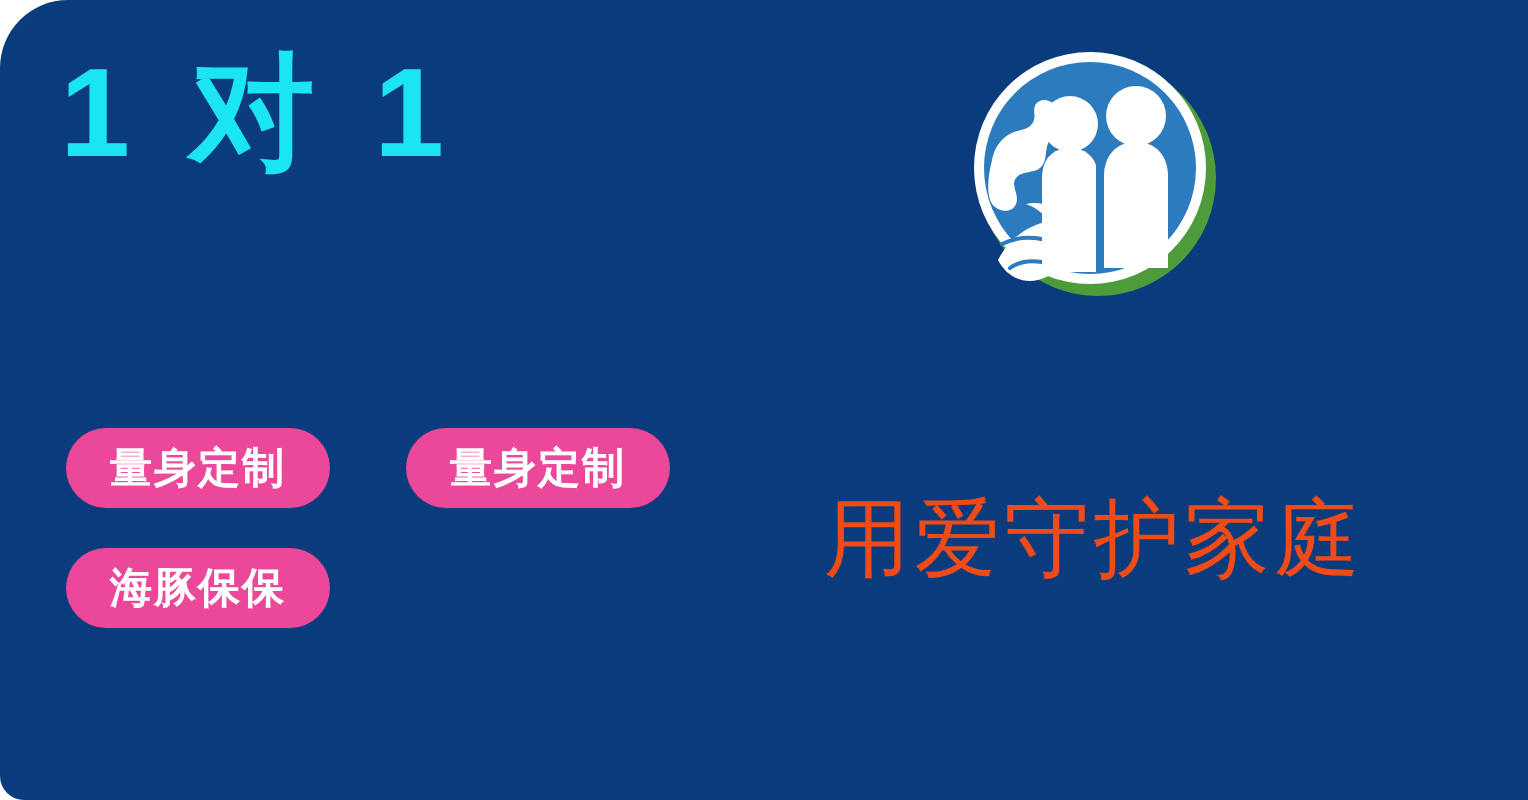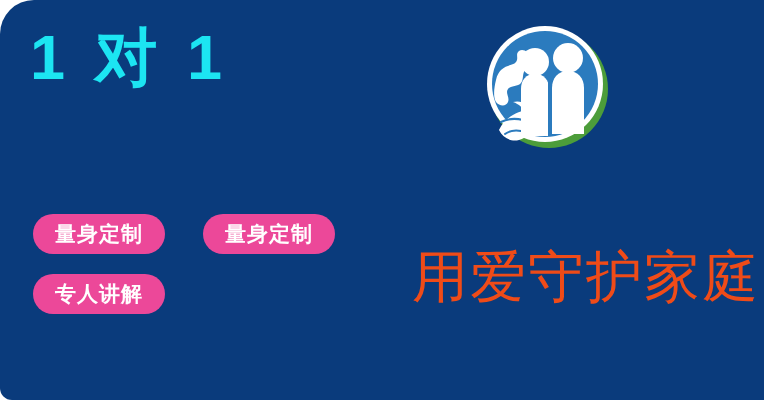--- a/index.html
+++ b/index.html
@@ -108,39 +108,39 @@
     white-space: nowrap;
     letter-spacing: 0px;
   }
 
   
   #slogan {
     position: absolute;
     left: 412px;
     top: 249px;
     font-family: "DejaVu Sans", "Liberation Sans", sans-serif;
-    font-size: 56px;
+    font-size: 43px;
     font-weight: normal;
     line-height: 1;
     color: #ef4b18;
     letter-spacing: 2px;
     white-space: nowrap;
   }
 </style>
 </head>
 <body>
 
 <div id="poster">
 
   <div id="headline-1to1">1 对 1</div>
 
 
   <div class="pill" id="pill-0">量身定制</div>
   <div class="pill" id="pill-1">量身定制</div>
-  <div class="pill" id="pill-2">专人讲解</div>
+  <div class="pill" id="pill-2">海豚保保</div>
 
   <div id="logo-globe">
     <svg viewBox="0 0 128 128" width="128" height="128">
 
       <circle cx="66" cy="67" r="59" fill="#4c9d3a"></circle>
 
       <circle cx="62" cy="62" r="58" fill="#ffffff"></circle>
 
       <circle cx="62" cy="62" r="53" fill="#2b7bbe"></circle>
 

